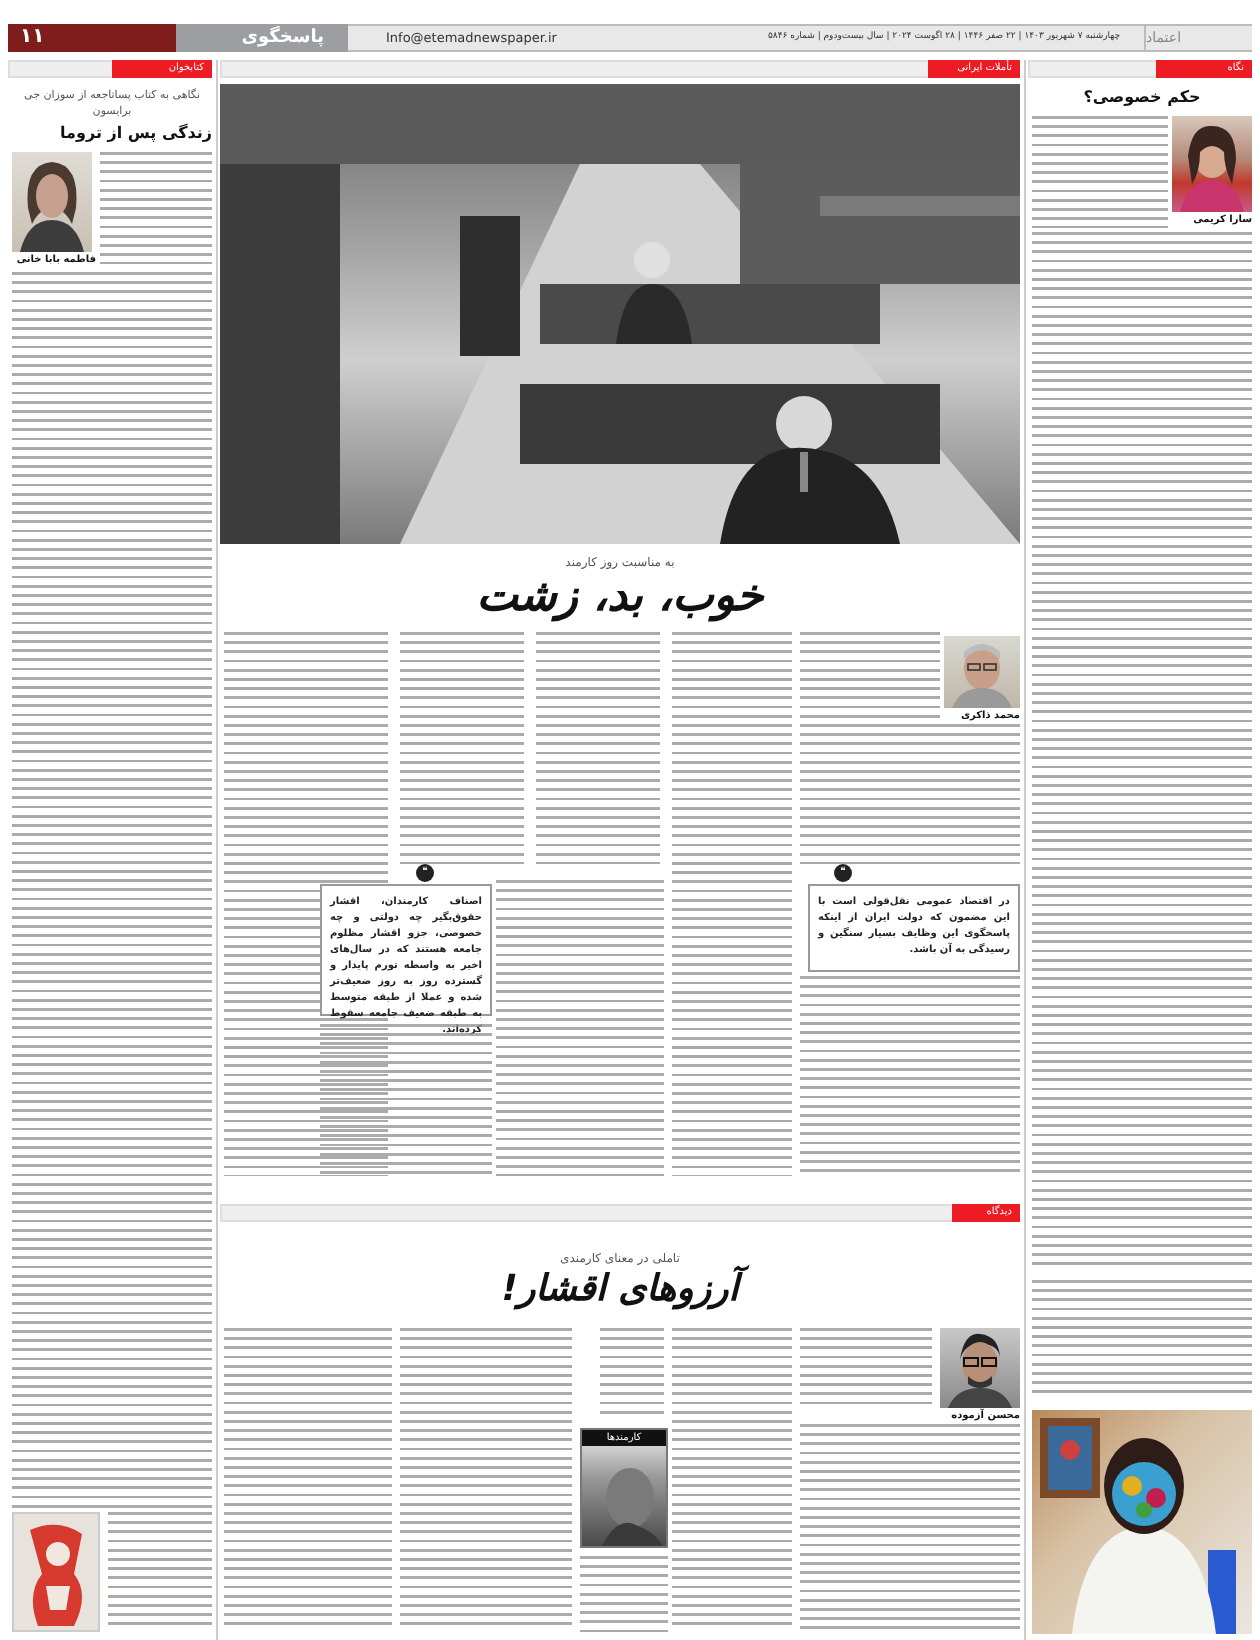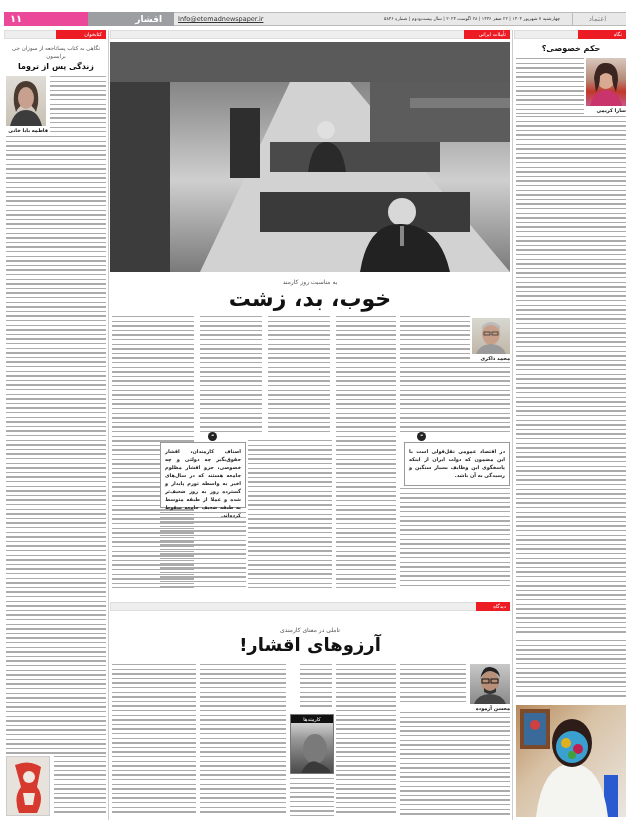--- a/index.html
+++ b/index.html
@@ -2,51 +2,51 @@
 <html><head>
 <meta charset="utf-8">
 <style>
   * { box-sizing: border-box; margin: 0; padding: 0; }
   html, body { width: 630px; height: 820px; background: #fff; overflow: hidden; }
   body { font-family: "DejaVu Sans", sans-serif; color: #222; position: relative; }
   .abs { position: absolute; }
 
   
   .topbar { left: 4px; top: 12px; width: 622px; height: 14px; background: #e8e8e8; border-top: 1px solid #bbb; border-bottom: 1px solid #bbb; }
-  .page-num { left: 4px; top: 12px; width: 84px; height: 14px; background: #ec4899; color: #fff; font-size: 10px; font-weight: bold; padding-left: 6px; line-height: 14px; }
+  .page-num { left: 4px; top: 12px; width: 84px; height: 14px; background: #7f1d1d; color: #fff; font-size: 10px; font-weight: bold; padding-left: 6px; line-height: 14px; }
   .section-name { left: 88px; top: 12px; width: 86px; height: 14px; background: #9c9ea1; color: #fff; font-size: 9px; text-align: right; padding-right: 12px; line-height: 14px; font-weight: bold; }
-  .email { left: 178px; top: 12px; font-size: 6.5px; line-height: 14px; color: #333; text-decoration: underline; }
+  .email { left: 193px; top: 12px; font-size: 6.5px; line-height: 14px; color: #333; }
   .dateline { left: 330px; top: 12px; width: 230px; font-size: 4.5px; line-height: 14px; text-align: right; color: #333; direction: rtl; }
-  .logo { left: 572px; top: 12px; width: 50px; height: 14px; font-family: "DejaVu Serif", serif; font-size: 7px; color: #888; text-align: center; line-height: 14px; border-left: 1px solid #bbb; }
+  .logo { left: 572px; top: 12px; width: 50px; height: 14px; font-family: "DejaVu Serif", serif; font-size: 7px; color: #888; line-height: 14px; border-left: 1px solid #bbb; }
 
   
   .label-bar { top: 30px; height: 9px; background: #eee; border: 1px solid #ddd; }
   .red-tag { top: 30px; height: 9px; background: #ed1c24; color: #fff; font-size: 5px; line-height: 9px; text-align: right; padding-right: 4px; direction: rtl; }
 
   
   .col-divider { width: 1px; background: #ccc; }
   .col-text { font-size: 4.2px; line-height: 6.4px; color: #444; text-align: justify; direction: rtl; overflow: hidden; }
   .text-lines { width: 100%; height: 100%; background-image: repeating-linear-gradient(to bottom, #8f8f8f 0px, #8f8f8f 1.4px, transparent 1.4px, transparent 4.6px); opacity: 0.75; }
 
   .headline-sm { font-size: 6.5px; font-weight: bold; text-align: center; direction: rtl; color: #111; }
   .kicker { font-size: 6px; color: #555; text-align: center; direction: rtl; }
-  .headline-lg { font-size: 22px; font-weight: bold; text-align: center; direction: rtl; color: #111; font-family: "DejaVu Sans", sans-serif; letter-spacing: -0.5px; }
+  .headline-lg { font-size: 22px; font-weight: bold; text-align: center; direction: rtl; color: #111; font-family: "DejaVu Sans", sans-serif; letter-spacing: -0.5px; font-style: italic; }
 
   .photo { background: #888; overflow: hidden; }
   .portrait-caption { font-size: 5px; font-weight: bold; text-align: right; direction: rtl; color: #111; }
 
   .quote-box { background: #fff; border: 1px solid #999; font-size: 5px; font-weight: bold; line-height: 8px; text-align: justify; direction: rtl; padding: 4px; color: #222; }
   .quote-icon { width: 9px; height: 9px; border-radius: 50%; background: #222; color: #fff; font-size: 5px; line-height: 9px; text-align: center; }
 </style>
 </head>
 <body>
 
 <div class="abs topbar"></div>
 <div class="abs page-num">۱۱</div>
-<div class="abs section-name">اقشار</div>
+<div class="abs section-name">پاسخگوی</div>
 <div class="abs email">Info@etemadnewspaper.ir</div>
 <div class="abs dateline">چهارشنبه ۷ شهریور ۱۴۰۳ | ۲۲ صفر ۱۴۴۶ | ۲۸ اگوست ۲۰۲۴ | سال بیست‌ودوم | شماره ۵۸۴۶</div>
 <div class="abs logo">اعتماد</div>
 
 <div class="abs label-bar" style="left:4px;width:102px;"></div>
 <div class="abs red-tag" style="left:56px;width:50px;">کتابخوان</div>
 <div class="abs label-bar" style="left:110px;width:400px;"></div>
 <div class="abs red-tag" style="left:464px;width:46px;">تأملات ایرانی</div>
 <div class="abs label-bar" style="left:514px;width:112px;"></div>
 <div class="abs red-tag" style="left:578px;width:48px;">نگاه</div>
@@ -193,21 +193,21 @@
     <div class="text-lines"></div>
   </div>
 <div class="abs col-text" style="left:200px;top:664px;width:86px;height:152px;">
     <div class="text-lines"></div>
   </div>
 <div class="abs col-text" style="left:112px;top:664px;width:84px;height:152px;">
     <div class="text-lines"></div>
   </div>
 
 <div class="abs kicker" style="left:6px;top:44px;width:100px;font-size:5.5px;line-height:8px;">نگاهی به کتاب پساتاجعه از سوزان جی برایسون</div>
-<div class="abs headline-sm" style="left:6px;top:62px;width:100px;font-size:8px;">زندگی پس از تروما</div>
+<div class="abs headline-sm" style="left:18px;top:62px;width:100px;font-size:8px;">زندگی پس از تروما</div>
 <div class="abs photo" style="left:6px;top:76px;width:40px;height:50px;background:linear-gradient(180deg,#e0dcd6 0%,#c8c0b4 100%);">
   <svg width="40" height="50" viewBox="0 0 40 50">
     <path d="M8 28 Q6 6 20 5 Q34 6 32 28 L30 36 Q26 28 20 28 Q14 28 10 36 Z" fill="#4a3a30"></path>
     <ellipse cx="20" cy="22" rx="8" ry="11" fill="#c8a090"></ellipse>
     <path d="M4 50 Q8 34 20 34 Q32 34 36 50 Z" fill="#3c3c3c"></path>
   </svg>
 </div>
 <div class="abs portrait-caption" style="left:4px;top:127px;width:44px;">فاطمه بابا خانی</div>
 <div class="abs col-text" style="left:50px;top:76px;width:56px;height:56px;">
     <div class="text-lines"></div>

